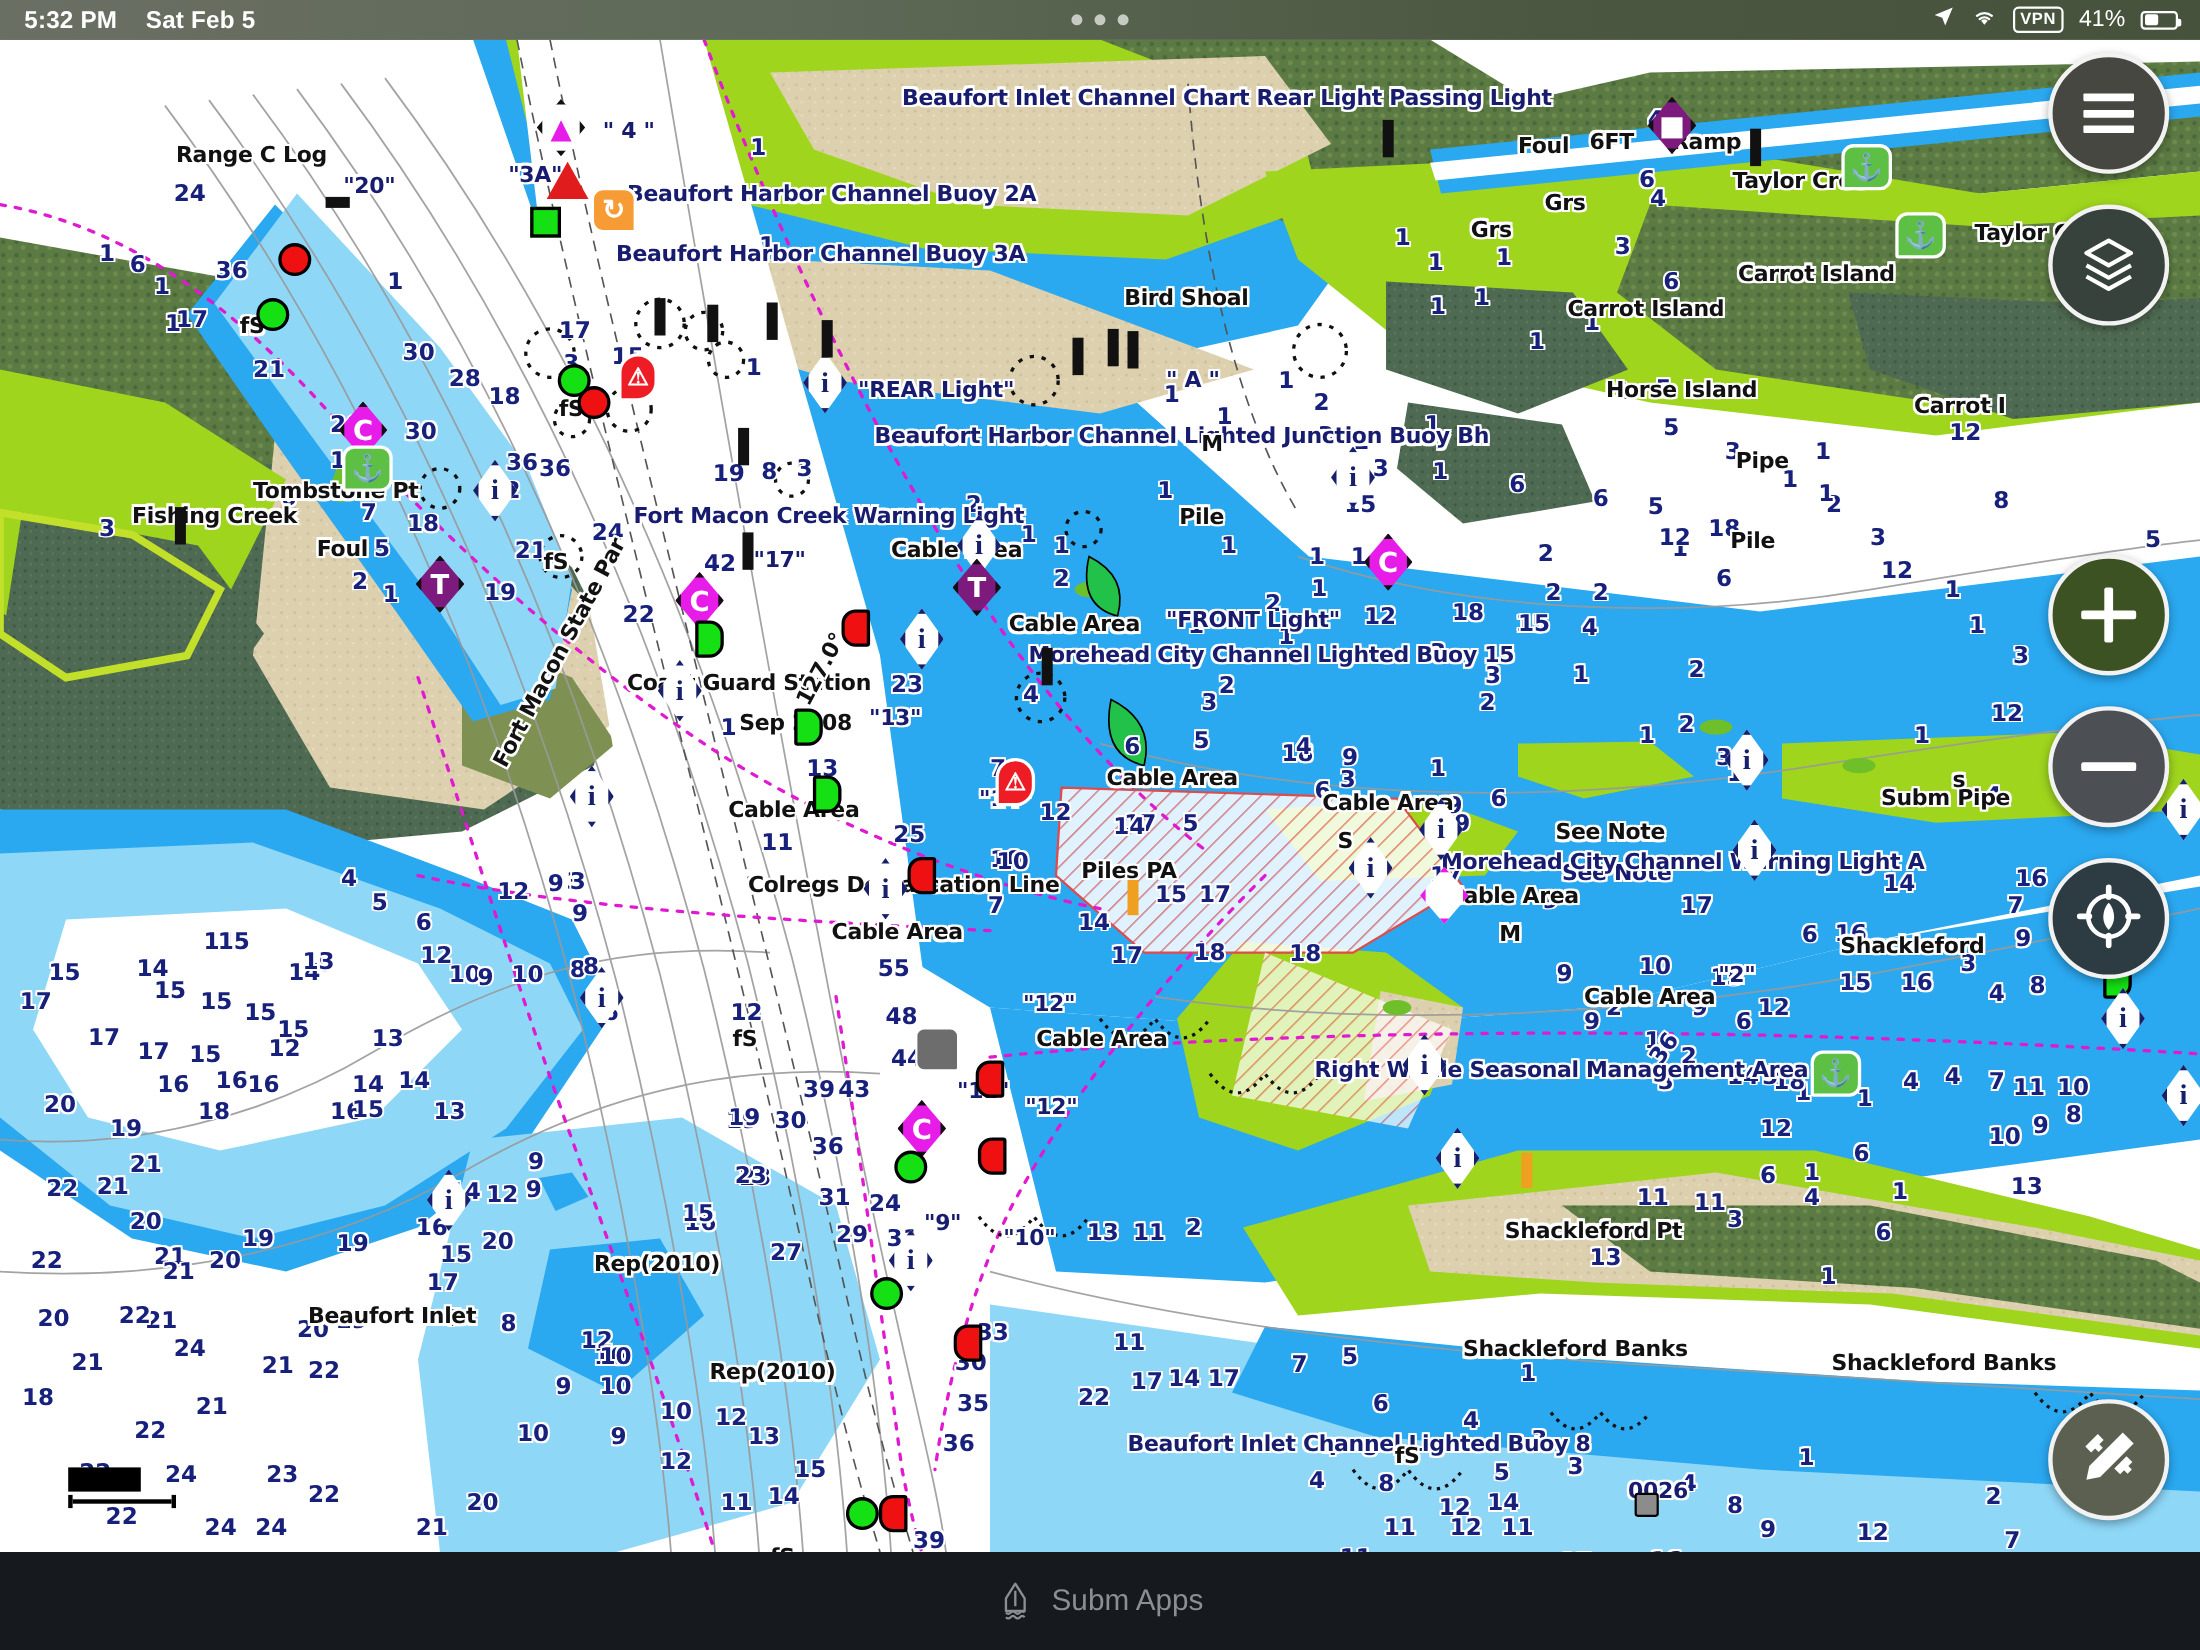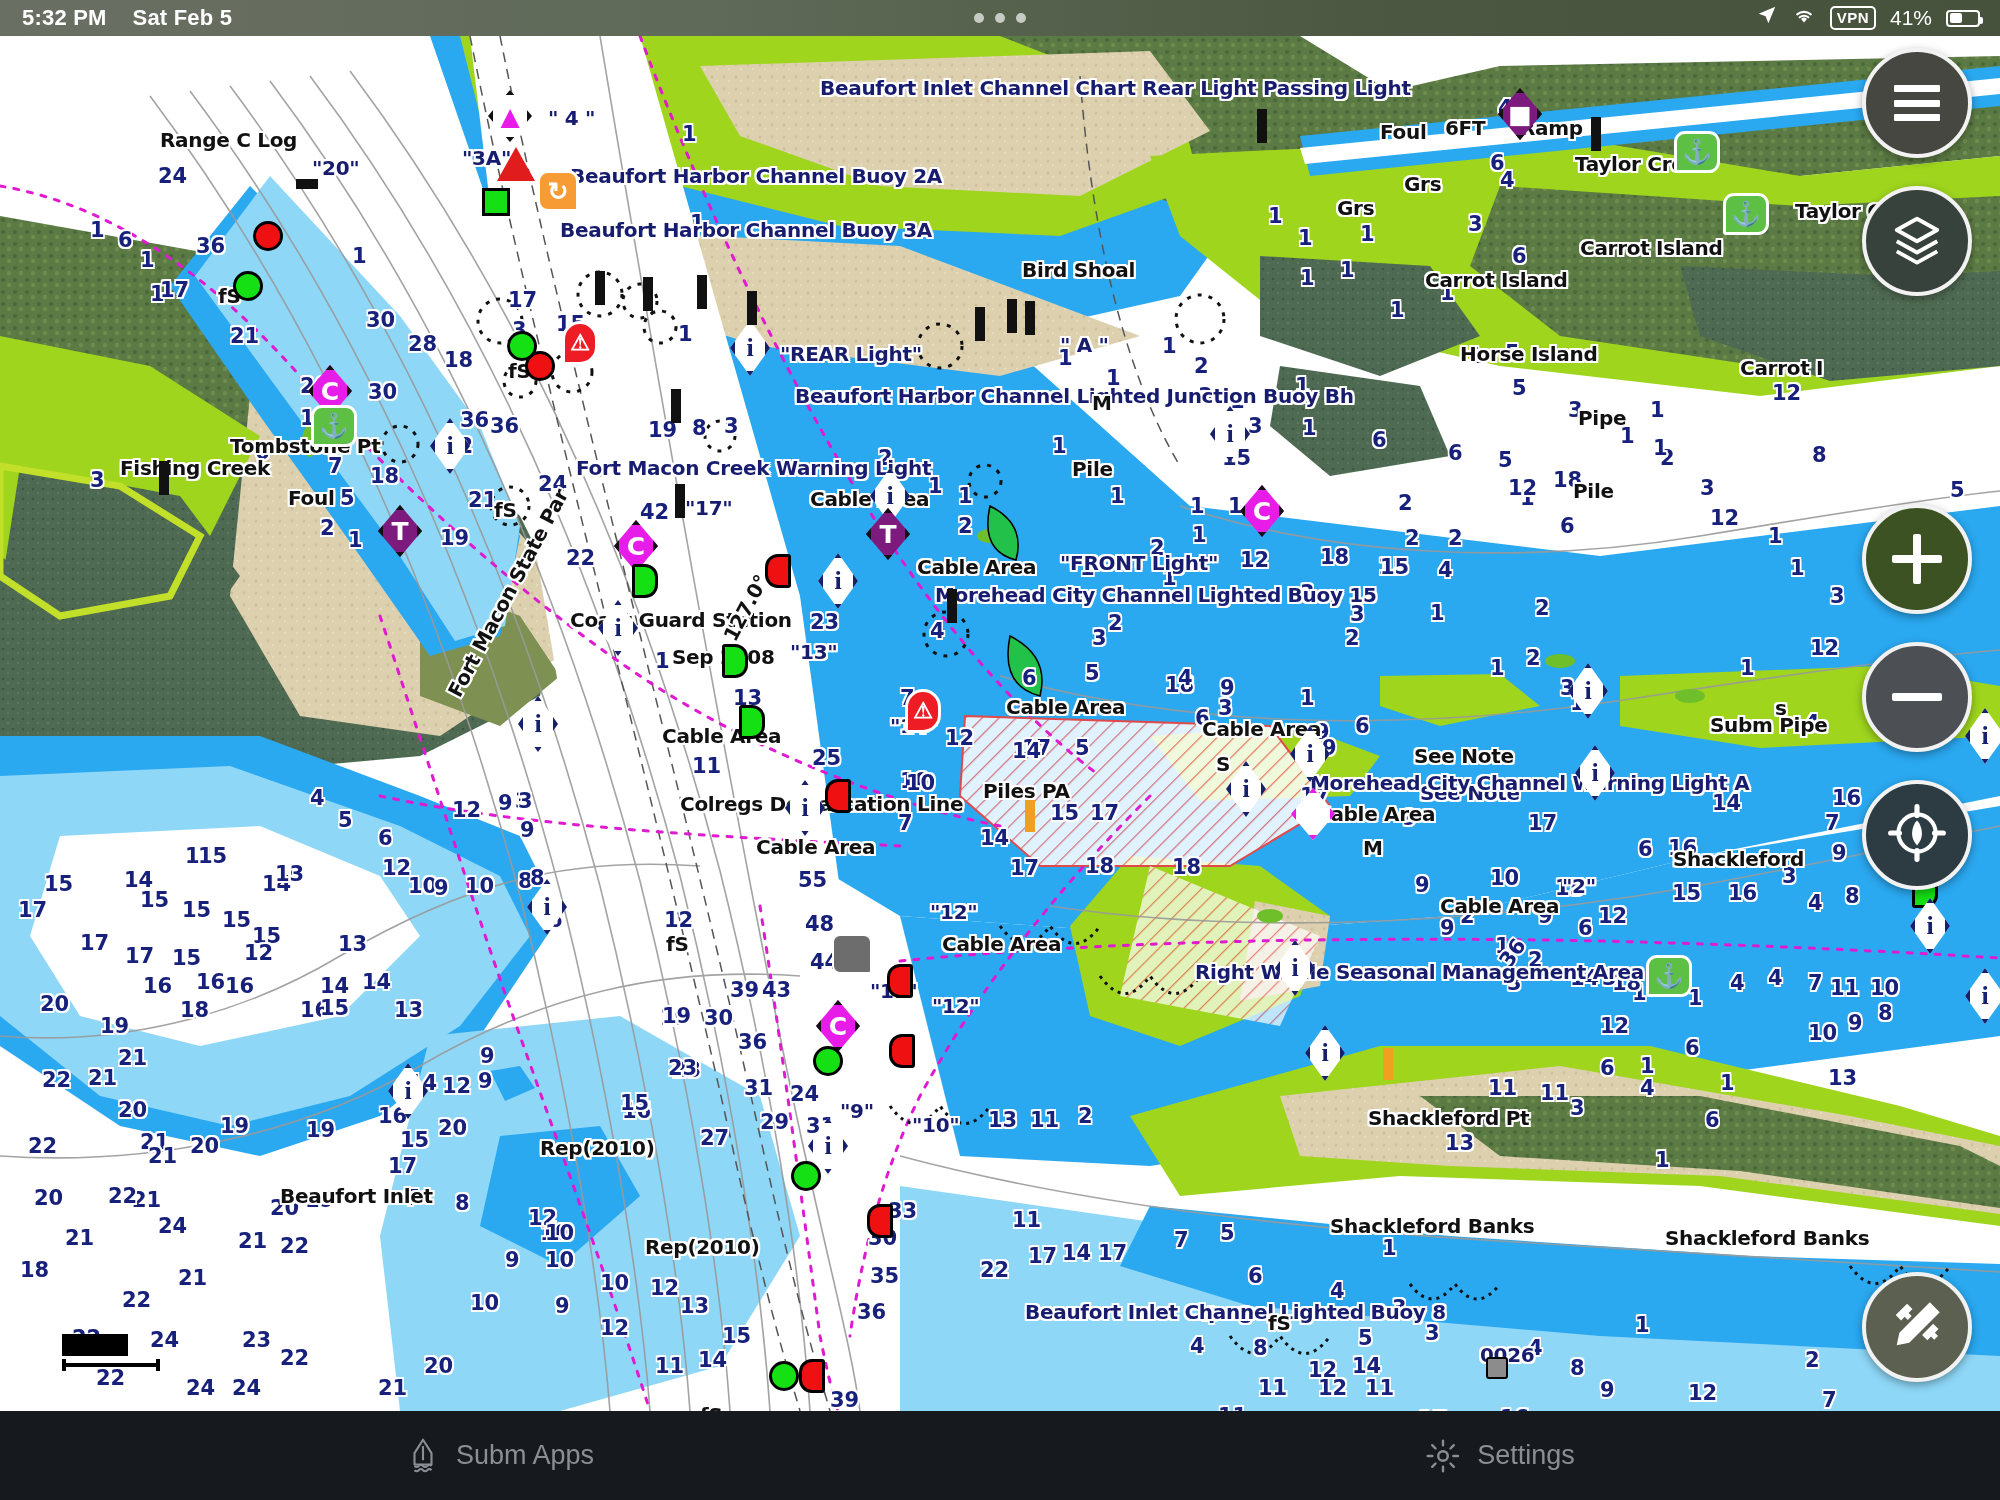--- a/index.html
+++ b/index.html
@@ -1096,24 +1096,15 @@
       <span>
         <svg width="34" height="38" viewBox="0 0 24 26" fill="none" stroke="#8b8f95" stroke-width="1.5" stroke-linejoin="round">
           <path d="M12 1.5 6 11v8h12v-8L12 1.5z"></path>
             <path d="M12 6v10"></path>
           <path d="M6 20q1.5 1.6 3 0t3 0 3 0 3 0"></path>
             <path d="M6 23q1.5 1.6 3 0t3 0 3 0 3 0"></path>
         </svg>
       </span>
       <span>Subm Apps</span>
     </div>
-    <div class="tab">
-      <span>
-        <svg width="36" height="36" viewBox="0 0 24 24" fill="none" stroke="#8b8f95" stroke-width="1.6">
-          <circle cx="12" cy="12" r="3.2"></circle>
-          <path d="M12 1.8v3.1M12 19.1v3.1M1.8 12h3.1M18.9 12h3.1M4.8 4.8l2.2 2.2M17 17l2.2 2.2M19.2 4.8 17 7M7 17l-2.2 2.2" stroke-linecap="round"></path>
-        </svg>
-      </span>
-      <span>Settings</span>
-    </div>
   </div>
 
 </div>
 
 </body></html>

